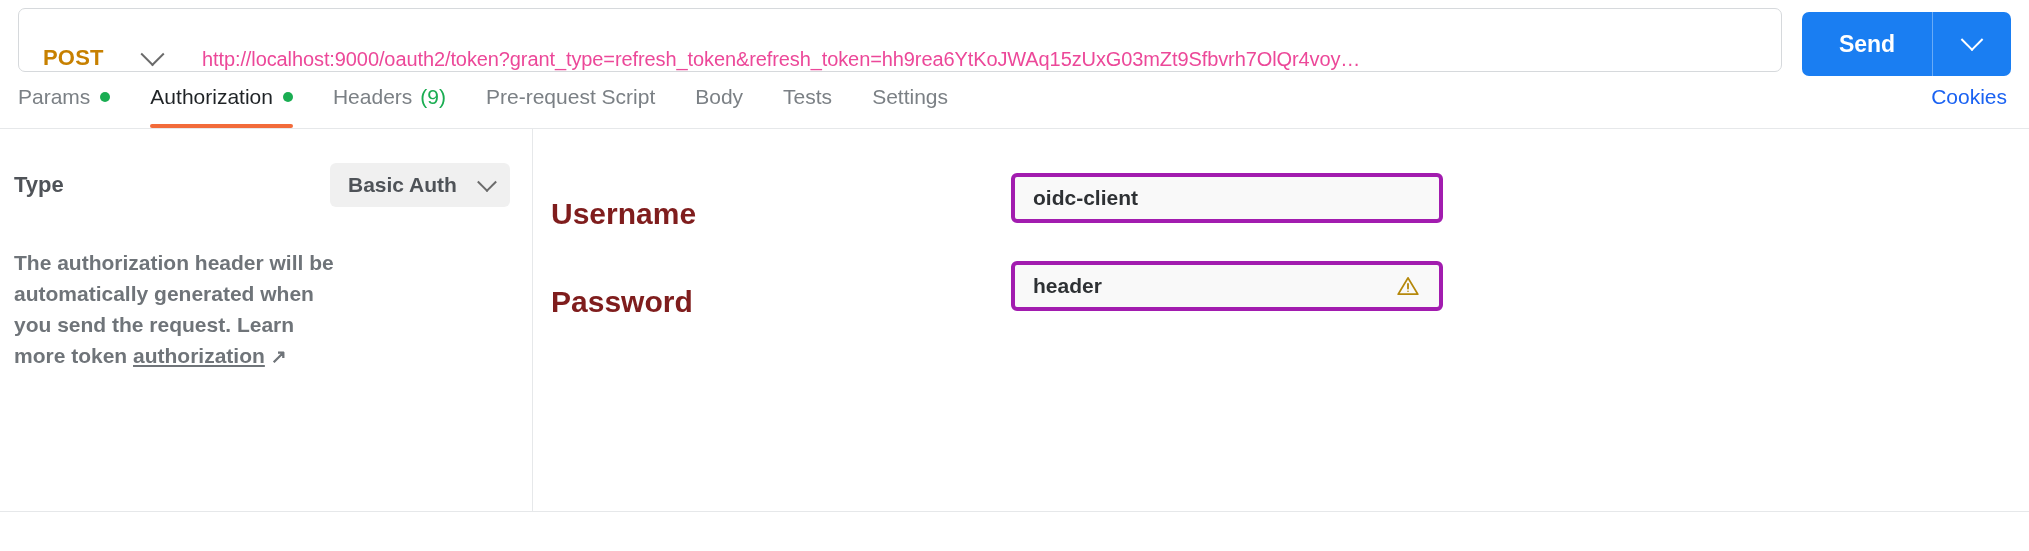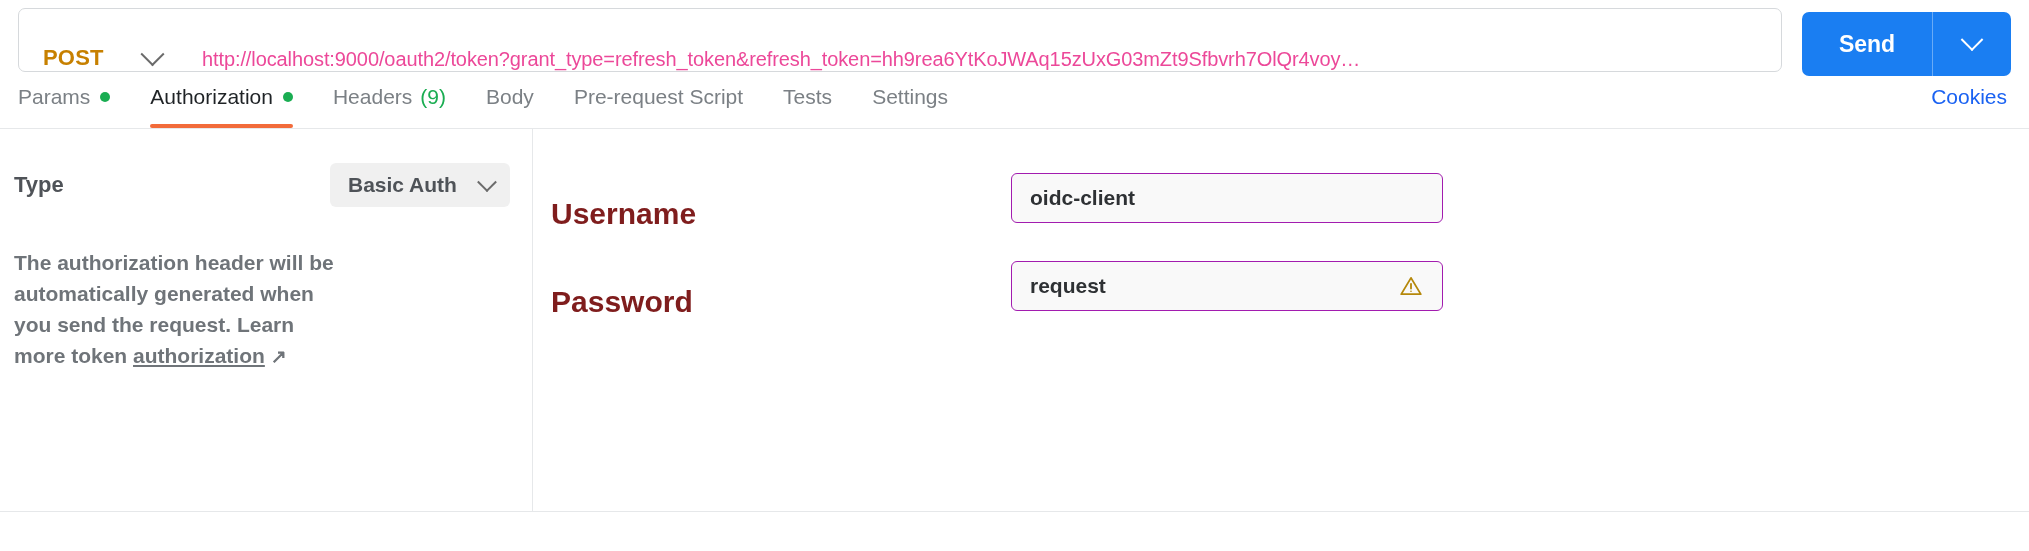--- a/index.html
+++ b/index.html
@@ -283,21 +283,21 @@
     font-size: 30px;
     color: #7f1d1d;
     width: 460px;
     min-width: 460px;
     margin-top: 32px;
   }
   .field-input {
     width: 432px;
     height: 50px;
     background: #f9f9f9;
-    border: 1px solid #a21caf;
+    border: 4px solid #a21caf;
     border-radius: 6px;
     display: flex;
     align-items: center;
     justify-content: space-between;
     padding: 0 18px;
     box-sizing: border-box;
     cursor: text;
   }
   .field-value {
     font-size: 21px;
@@ -359,25 +359,25 @@
       <span>Authorization</span>
       <span class="dot"></span>
     </div>
 
     <div class="tab">
       <span>Headers</span>
       <span class="count">(9)</span>
     </div>
 
     <div class="tab">
+      <span>Pre-request Script</span>
+    </div>
+
+    <div class="tab">
       <span>Body</span>
-    </div>
-
-    <div class="tab">
-      <span>Pre-request Script</span>
     </div>
 
     <div class="tab">
       <span>Tests</span>
     </div>
 
     <div class="tab">
       <span>Settings</span>
     </div>
 
@@ -411,21 +411,21 @@
     <div class="field-row">
       <span class="field-label">Username</span>
       <div class="field-input" title="Username">
         <span class="field-value">oidc-client</span>
       </div>
     </div>
 
     <div class="field-row">
       <span class="field-label">Password</span>
       <div class="field-input" title="Password">
-        <span class="field-value">request</span>
+        <span class="field-value">header</span>
         <span class="warn-icon">
           <svg width="26" height="26" viewBox="0 0 24 24" fill="none" stroke="#b5880b" stroke-width="1.7" stroke-linecap="round" stroke-linejoin="round">
             <path d="M12 4.5 L21 19.5 L3 19.5 Z"></path>
             <line x1="12" y1="10" x2="12" y2="14.4"></line>
             <circle cx="12" cy="16.9" r="0.75" fill="#b5880b" stroke="none"></circle>
           </svg>
         </span>
       </div>
     </div>
 

